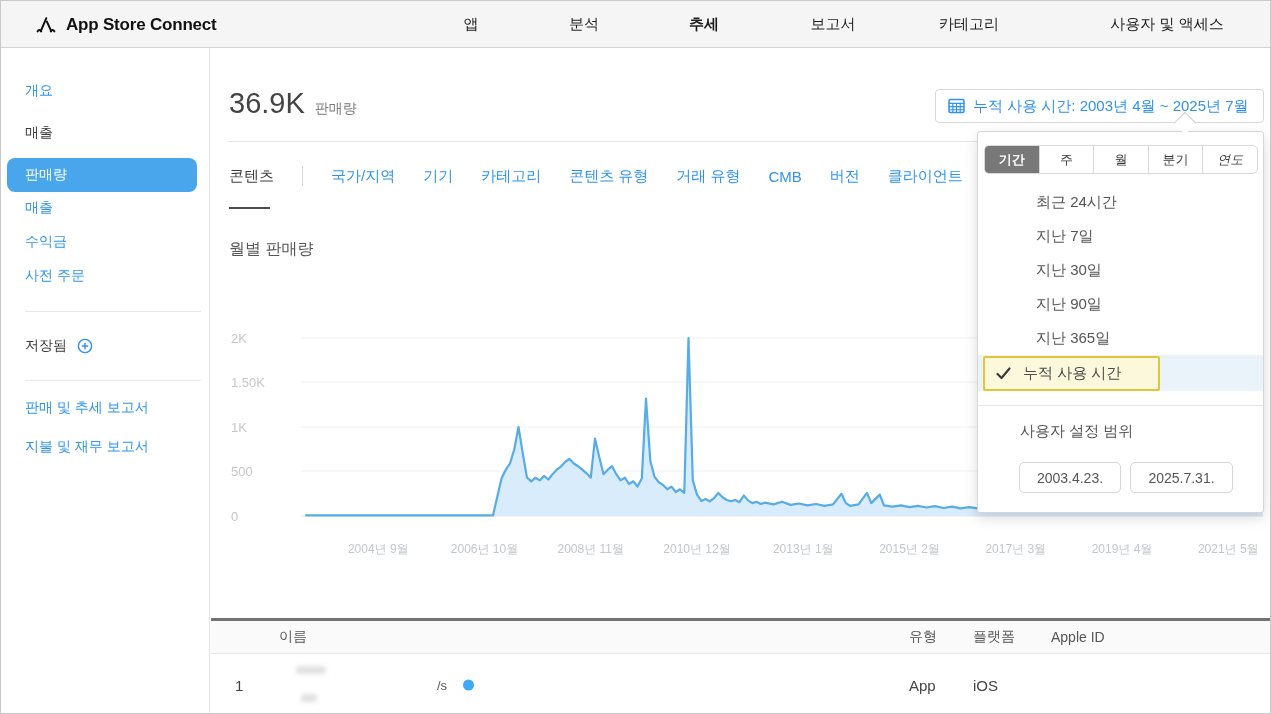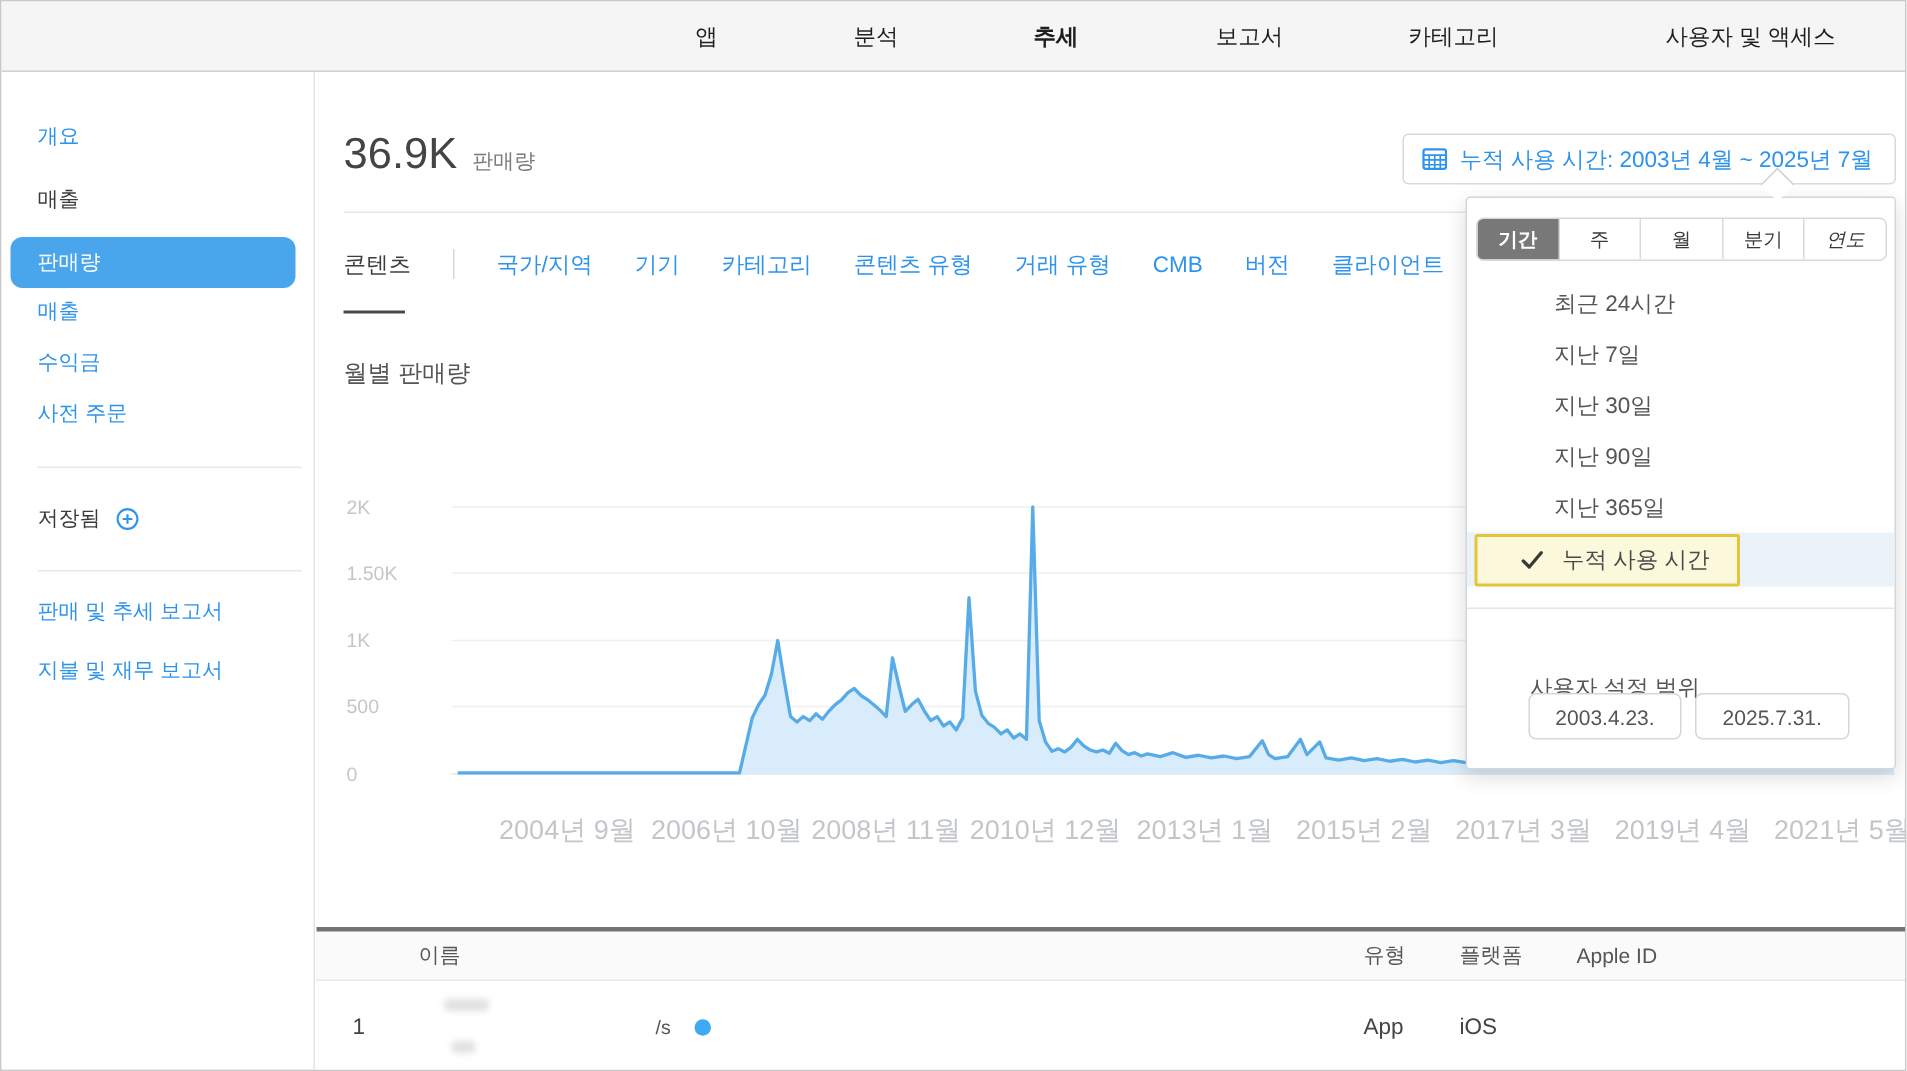--- a/index.html
+++ b/index.html
@@ -25,49 +25,60 @@
   .hdr-div{position:absolute;left:228px;top:140px;width:1034px;border-top:1px solid #e5e5e5;}
   
   .ftabs{position:absolute;left:228px;top:162px;height:26px;display:flex;align-items:center;}
   .ftab{font-size:15px;color:#2e93ec;cursor:pointer;margin-right:28px;white-space:nowrap;}
   .ftab.active{color:#3c3c3c;}
   .ftab-sep{width:1px;height:20px;background:#d9d9d9;margin:0 28px 0 0;}
   .ftab-underline{position:absolute;left:228px;top:206px;width:41px;border-top:2px solid #4a4a4a;}
   
   .chart-title{position:absolute;left:228px;top:238px;font-size:16px;color:#555;}
   .ytick{position:absolute;width:60px;text-align:left;font-size:13px;color:#c6c6c6;transform:translateY(-50%);left:230px;}
-  .xtick{position:absolute;top:540px;font-size:18px;color:#c2c6ca;transform:translateX(-50%);white-space:nowrap;}
+  .xtick{position:absolute;top:540px;font-size:12px;color:#c2c6ca;transform:translateX(-50%);white-space:nowrap;}
   
   .thead{position:absolute;left:210px;top:617px;width:1061px;height:36px;background:#fafafa;border-top:3px solid #737373;border-bottom:1px solid #e8e8e8;box-sizing:border-box;}
   .th{position:absolute;top:50%;transform:translateY(-50%);font-size:14px;color:#555;white-space:nowrap;}
   .trow{position:absolute;left:210px;top:653px;width:1061px;height:61px;background:#fff;cursor:pointer;}
   .td{position:absolute;top:50%;transform:translateY(-50%);font-size:15px;color:#444;white-space:nowrap;}
   .dot{position:absolute;left:252px;top:50%;transform:translateY(-50%);width:11px;height:11px;border-radius:50%;background:#3fa9f5;}
   .smudge{position:absolute;background:#d9d9d9;border-radius:3px;filter:blur(2px);opacity:.8;}
   
   .dropdown{position:absolute;left:976px;top:130px;width:287px;height:382px;background:#fff;border:1px solid #d6d6d6;border-radius:3px;box-sizing:border-box;box-shadow:0 5px 14px rgba(0,0,0,.14);z-index:20;}
   .caret{position:absolute;left:1176px;top:114px;width:15px;height:15px;background:#fff;border-left:1px solid #cfcfcf;border-top:1px solid #cfcfcf;transform:rotate(45deg);z-index:21;}
   .seg{position:absolute;left:6px;top:13px;width:274px;height:29px;display:flex;border:1px solid #d9d9d9;border-radius:5px;overflow:hidden;box-sizing:border-box;background:#fff;}
   .seg-item{flex:1;display:flex;align-items:center;justify-content:center;font-size:13px;color:#3a3a3a;border-right:1px solid #d9d9d9;cursor:pointer;}
   .seg-item:last-child{border-right:none;font-style:italic;}
   .seg-item.active{background:#787878;color:#fff;font-weight:700;}
   .dd-item{position:absolute;left:16px;width:100%;height:34px;display:flex;align-items:center;padding-left:42px;box-sizing:border-box;font-size:15px;color:#555;cursor:pointer;}
   .dd-selected-bg{position:absolute;left:0;top:223px;width:100%;height:36px;background:#eaf2fa;}
-  .dd-highlight{position:absolute;left:5px;top:224px;width:177px;height:35px;border:2px solid #e3c53a;background:#fbf8dc;border-radius:2px;box-sizing:border-box;display:flex;align-items:center;gap:12px;padding-left:11px;font-size:15px;color:#4a4a4a;cursor:pointer;justify-content:center;}
+  .dd-highlight{position:absolute;left:5px;top:224px;width:177px;height:35px;border:2px solid #e3c53a;background:#fbf8dc;border-radius:2px;box-sizing:border-box;display:flex;align-items:center;gap:12px;padding-left:11px;font-size:15px;color:#4a4a4a;cursor:pointer;}
   .dd-div{position:absolute;left:0;top:273px;width:100%;border-top:1px solid #e5e5e5;}
-  .dd-label{position:absolute;left:42px;top:290px;font-size:15px;color:#555;margin-top:27px;}
+  .dd-label{position:absolute;left:42px;top:290px;font-size:15px;color:#555;}
   .dd-input{position:absolute;top:330px;height:31px;border:1px solid #d6d6d6;border-radius:5px;font-size:14px;color:#555;text-align:center;box-sizing:border-box;background:#fff;font-family:"Liberation Sans",sans-serif;}
   svg{display:block;}
 </style>
 </head>
 <body>
 
 <div id="app">
 
   <div class="topnav">
+    <div class="brand">
+      <span>
+        <svg width="22" height="22" viewBox="0 0 22 22" fill="none" stroke="#111" stroke-width="2" stroke-linecap="round">
+          <path d="M11.3 4.2 L5.8 17.2"></path>
+          <path d="M11.9 7.6 L16.2 17.2"></path>
+          <path d="M2.6 17.4 C3.5 15.4 5.4 15.5 6.2 17.4"></path>
+          <path d="M15.8 17.4 C16.6 15.4 18.5 15.5 19.4 17.4"></path>
+        </svg>
+      </span>
+      <span class="brand-title">App Store Connect</span>
+    </div>
     <div class="nav-item" style="left:470px">앱</div>
     <div class="nav-item" style="left:583px">분석</div>
     <div class="nav-item active" style="left:703px">추세</div>
     <div class="nav-item" style="left:832px">보고서</div>
     <div class="nav-item" style="left:968px">카테고리</div>
     <div class="nav-item" style="left:1166px">사용자 및 액세스</div>
   </div>
 
   <div class="sidebar">
     <div class="side-link" style="top:43px">개요</div>

